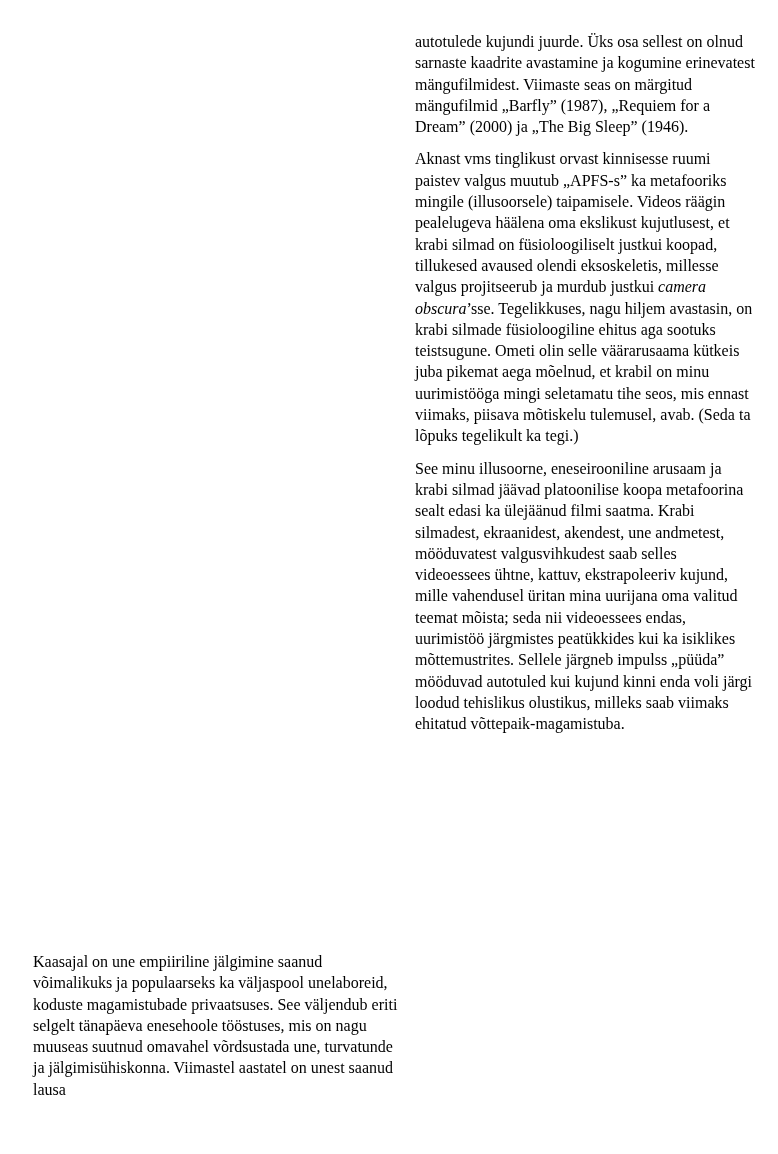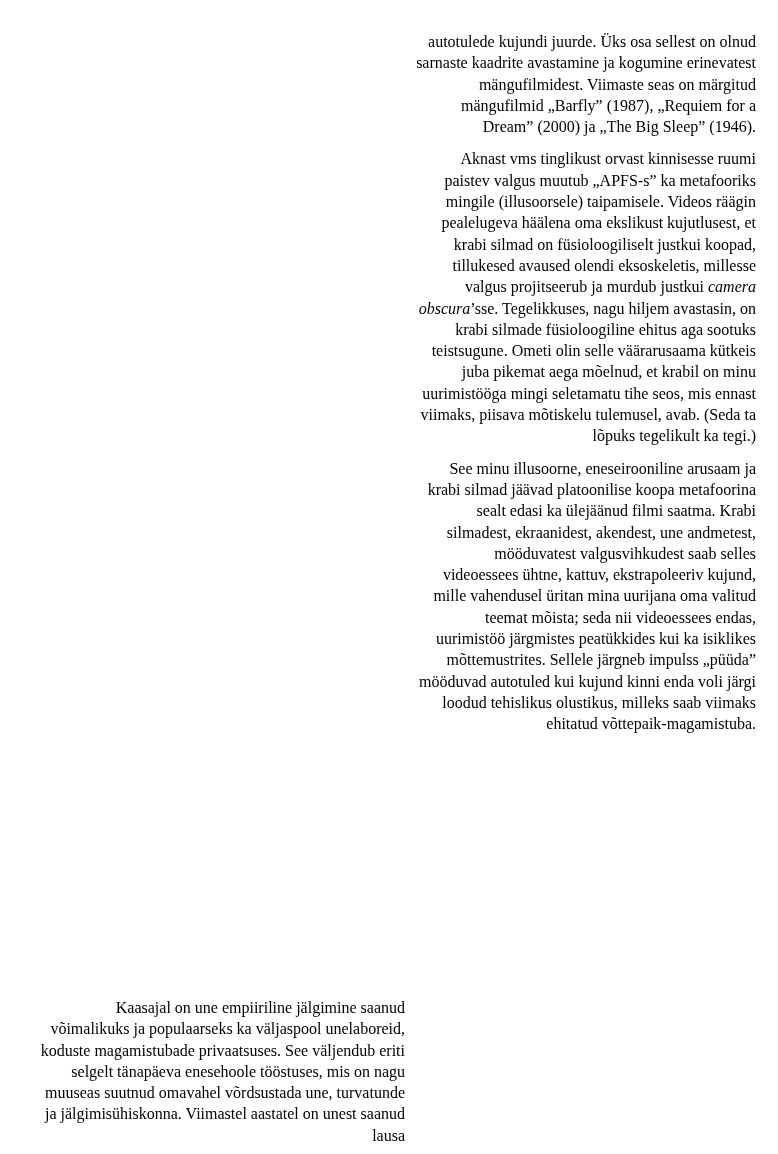--- a/index.html
+++ b/index.html
@@ -23,26 +23,25 @@
     text-align: left;
     letter-spacing: 0px;
   }
   .col-right {
     left: 415px;
     top: 31px;
     width: 341px;
   }
   .col-left {
     left: 33px;
-    top: 997px;
+    top: 951px;
     width: 372px;
   }
   .col p {
     margin: 0 0 11px 0;
-    text-align: right;
   }
   .col p:last-child {
     margin-bottom: 0;
   }
   .italic {
     font-style: italic;
   }
 </style>
 </head>
 <body>

